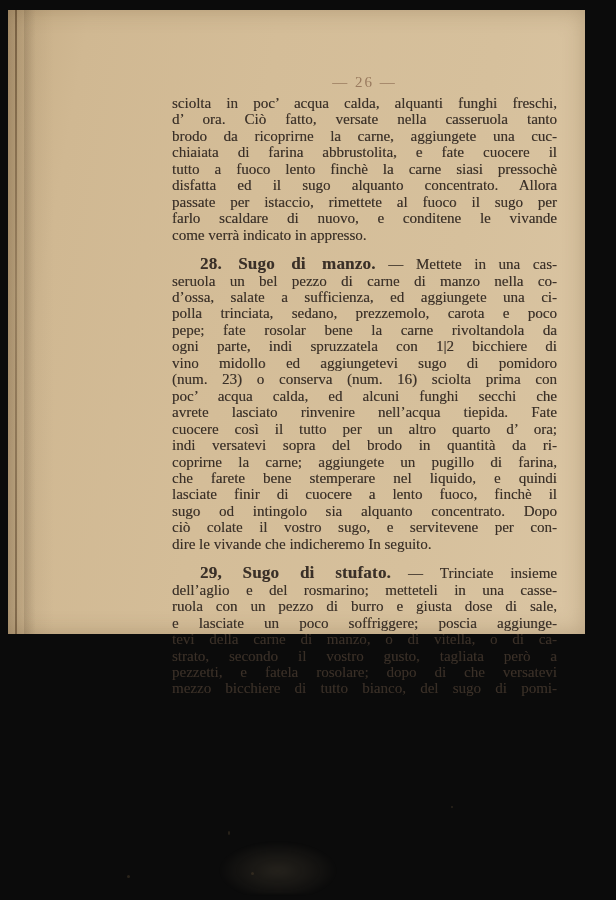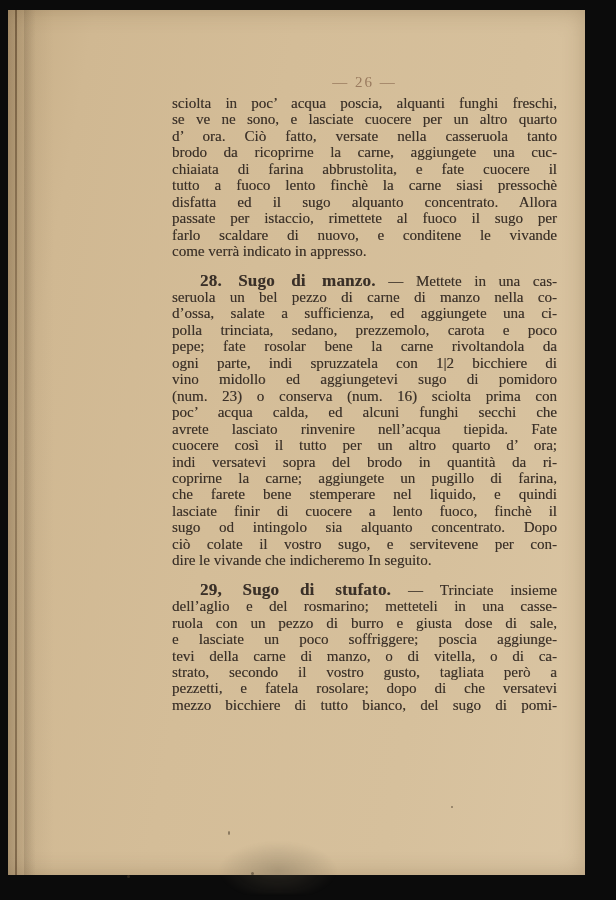--- a/index.html
+++ b/index.html
@@ -5,21 +5,21 @@
   html, body {
     margin: 0; padding: 0;
     width: 616px; height: 900px;
     background: var(--bg, #0b0b0b);
     overflow: hidden;
     font-family: "Liberation Serif", "DejaVu Serif", serif;
   }
   .scan { position: relative; width: 616px; height: 900px; background: var(--bg, #0b0b0b); }
 
   .paper {
-    position: absolute; left: 8px; top: 10px; width: 577px; height: 865px;
+    position: absolute; left: 8px; top: 10px; width: 577px; height: 624px;
     background: linear-gradient(100deg, #c7ae87 0%, #d0b892 12%, #d4bd98 40%, #d6c09c 72%, #dac5a3 100%);
     box-shadow: inset 0 0 22px rgba(90, 64, 32, 0.28);
   }
   .paper::before { 
     content: ""; position: absolute; left: 0; top: 0; width: 46px; height: 100%;
     background: linear-gradient(to right, rgba(60,40,18,0.18), rgba(60,40,18,0.05) 55%, transparent);
   }
 
   .crease { position: absolute; top: 0; height: 100%; }
   .crease.c1 { left: 7px; width: 2px;
@@ -68,22 +68,21 @@
     <div class="crease c2"></div>
     <div class="smudge"></div>
     <div class="speck s1"></div>
     <div class="speck s2"></div>
     <div class="speck s3"></div>
     <div class="speck s4"></div>
 
     <div class="column">
       <div class="page-number">— 26 —</div>
       <div class="paragraph">
-          <div class="line">sciolta in poc’ acqua poscia, alquanti funghi freschi,</div>
-          <div class="line">se ve ne sono, e lasciate cuocere per un altro quarto</div>
+          <div class="line">sciolta in poc’ acqua calda, alquanti funghi freschi,</div>
           <div class="line">d’ ora. Ciò fatto, versate nella casseruola tanto</div>
           <div class="line">brodo da ricoprirne la carne, aggiungete una cuc-</div>
           <div class="line">chiaiata di farina abbrustolita, e fate cuocere il</div>
           <div class="line">tutto a fuoco lento finchè la carne siasi pressochè</div>
           <div class="line">disfatta ed il sugo alquanto concentrato. Allora</div>
           <div class="line">passate per istaccio, rimettete al fuoco il sugo per</div>
           <div class="line">farlo scaldare di nuovo, e conditene le vivande</div>
           <div class="line last">come verrà indicato in appresso.</div>
         </div>
       <div class="paragraph indented">

